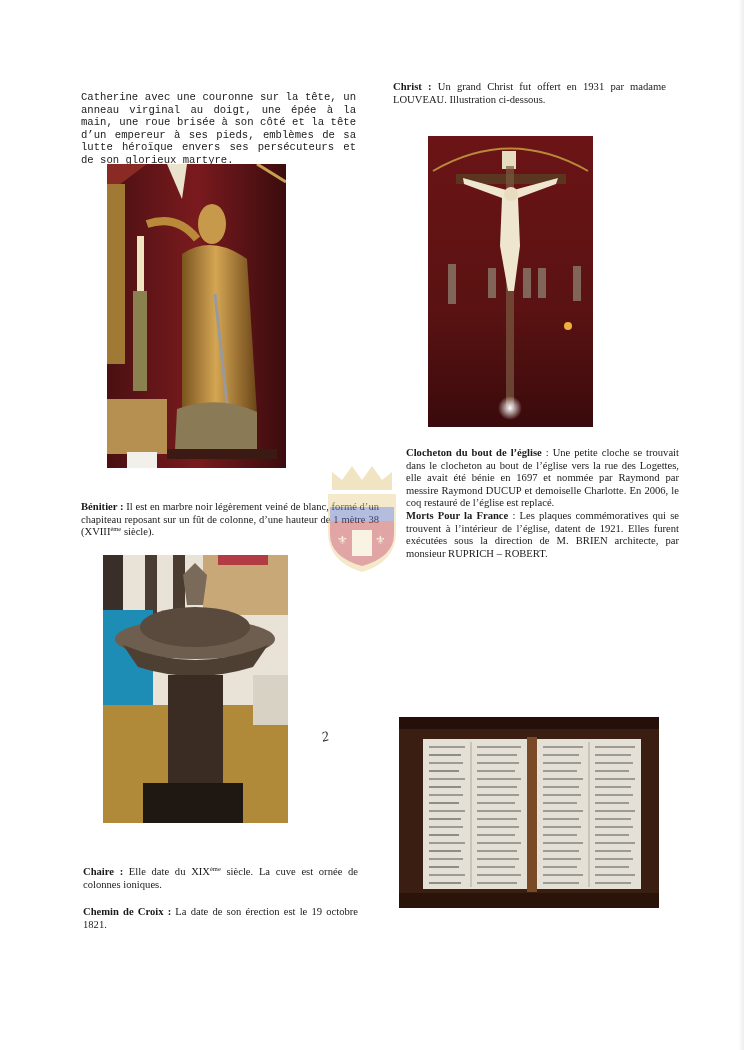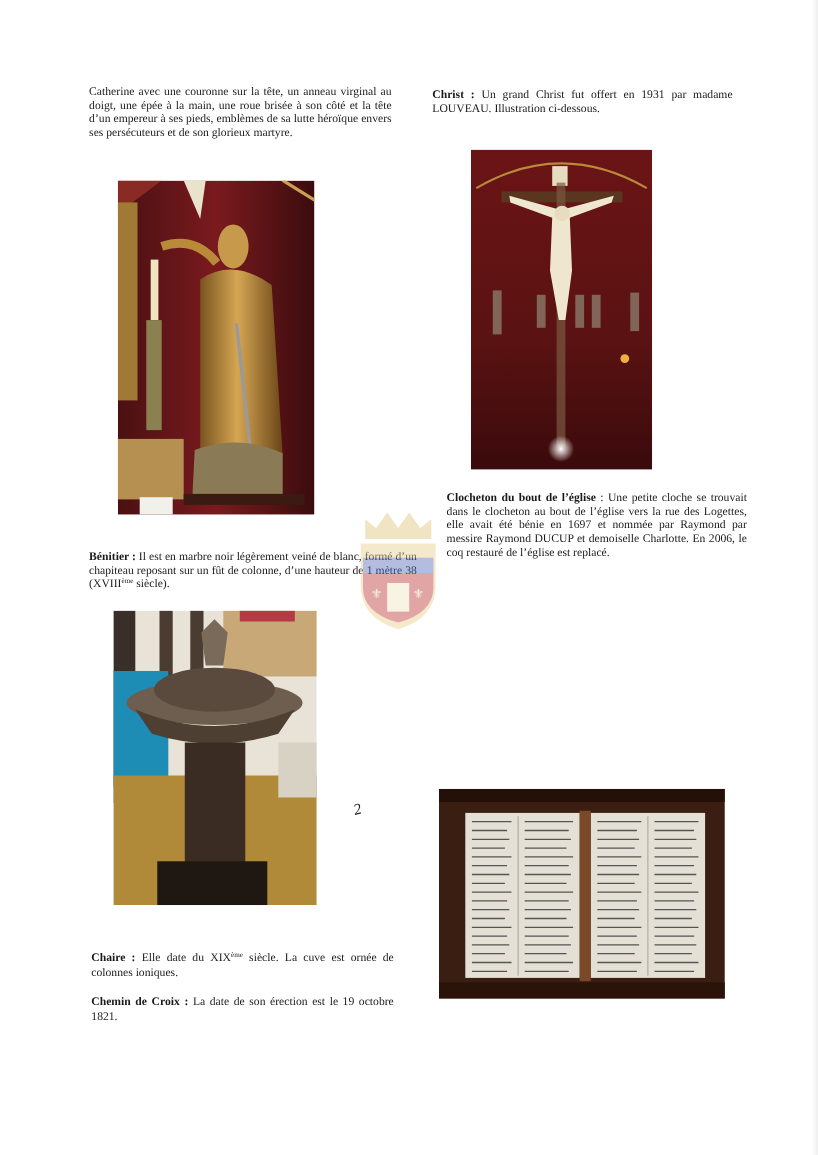--- a/index.html
+++ b/index.html
@@ -27,21 +27,21 @@
     
     .crest { position: absolute; left: 322px; top: 462px; width: 80px; height: 112px; opacity: 0.45; }
 
     .mark { position: absolute; }
   </style>
 </head>
 <body>
 
 <div class="page-edge"></div>
 
-<div class="block" style="left:81px; top:78px; width:275px;">
+<div class="block" style="left:81px; top:91px; width:275px;font-family:Liberation Mono, monospace;">
   <p class="para">Catherine avec une couronne sur la tête, un anneau virginal au doigt, une épée à la main, une roue brisée à son côté et la tête d’un empereur à ses pieds, emblèmes de sa lutte héroïque envers ses persécuteurs et de son glorieux martyre.</p>
 </div>
 
 <div class="photo" style="left:107px; top:164px; width:179px; height:304px;">
   <svg viewBox="0 0 179 304" preserveAspectRatio="none">
     <defs>
       <linearGradient id="drape" x1="0" y1="0" x2="1" y2="0">
         <stop offset="0" stop-color="#4a1012"></stop>
         <stop offset="0.5" stop-color="#7a1a1e"></stop>
         <stop offset="1" stop-color="#3b0c0e"></stop>
@@ -158,20 +158,23 @@
       <rect x="145" y="130" width="8" height="35"></rect>
     </g>
     <circle cx="140" cy="190" r="4" fill="#f0b040"></circle>
     <circle cx="82" cy="272" r="12" fill="url(#glare)"></circle>
   </svg>
 </div>
 
 <div class="block" style="left:406px; top:447px; width:273px;">
   <p class="para">
     <b>Clocheton du bout de l’église</b><span> : Une petite cloche se trouvait dans le clocheton au bout de l’église vers la rue des Logettes, elle avait été bénie en 1697 et nommée par Raymond par messire Raymond DUCUP et demoiselle Charlotte. En 2006, le coq restauré de l’église est replacé.</span>
+  </p>
+  <p class="para">
+    <b>Morts Pour la France</b><span> : Les plaques commémoratives qui se trouvent à l’intérieur de l’église, datent de 1921. Elles furent exécutées sous la direction de M. BRIEN architecte, par monsieur RUPRICH – ROBERT.</span>
   </p>
 </div>
 
 <div class="photo" style="left:399px; top:717px; width:260px; height:191px;">
   <svg viewBox="0 0 260 191" preserveAspectRatio="none">
     <rect width="260" height="191" fill="#3a1e12"></rect>
     <rect x="0" y="0" width="260" height="12" fill="#241008"></rect>
     <rect x="24" y="22" width="104" height="150" fill="#e4e0d6"></rect>
     <rect x="138" y="22" width="104" height="150" fill="#e4e0d6"></rect>
     <rect x="128" y="20" width="10" height="155" fill="#7a4a28"></rect>

